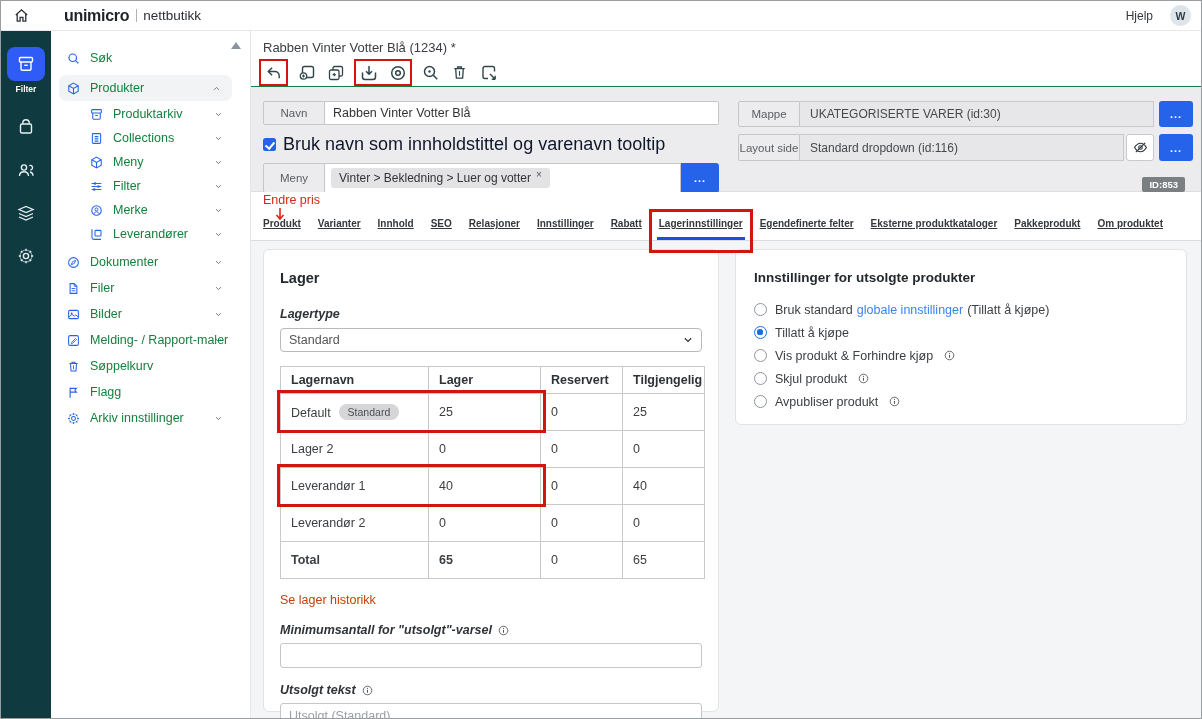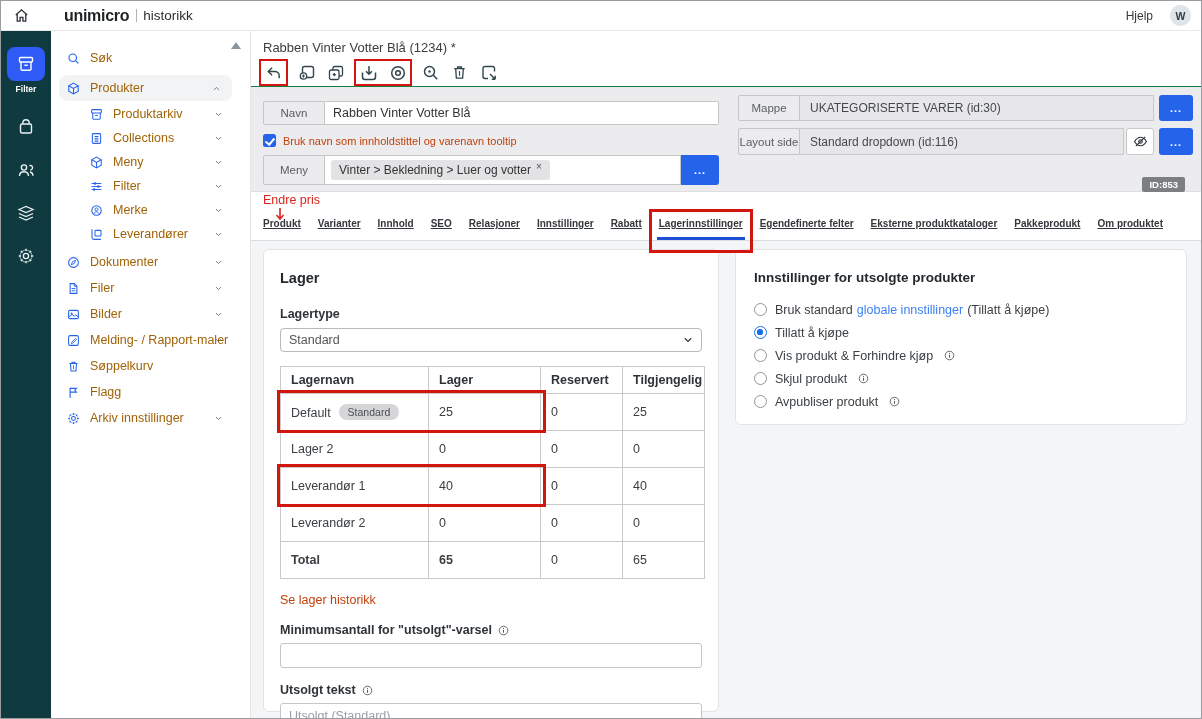--- a/index.html
+++ b/index.html
@@ -22,47 +22,47 @@
 
   
   #rail { position:absolute; left:0; top:30px; bottom:0; width:50px; background:#0e3a40; z-index:5; display:flex; flex-direction:column; align-items:center; padding-top:16px; }
   .rail-active-tile { width:38px; height:34px; border-radius:8px; background:#2f5cf6; display:flex; align-items:center; justify-content:center; cursor:pointer; }
   .rail-active-label { color:#fff; font-size:8.5px; font-weight:700; margin-top:3px; }
   .rail-btn { margin-top:23px; color:#e9eff1; cursor:pointer; }
 
   
   #nav { position:absolute; left:50px; top:30px; bottom:0; width:200px; background:#fff; border-right:1px solid #e5e5e5; z-index:4; padding-top:14px; }
   .nav-collapse { position:absolute; top:11px; right:9px; width:0; height:0; border-left:5px solid transparent; border-right:5px solid transparent; border-bottom:7px solid #8d959c; cursor:pointer; }
-  .nav-item { height:24px; display:flex; align-items:center; padding-left:15px; padding-right:26px; position:relative; font-size:12.5px; color:#a16207; cursor:pointer; }
+  .nav-item { height:24px; display:flex; align-items:center; padding-left:15px; padding-right:26px; position:relative; font-size:12.5px; color:#15803d; cursor:pointer; }
   .nav-item.lvl1 { height:26px; }
   .nav-item.sub { padding-left:38px; }
   .nav-item .nico { width:15px; height:15px; color:#2563eb; margin-right:9px; flex:0 0 15px; }
   .nav-item .chev { position:absolute; right:26px; color:#6d7379; }
   .nav-item.active-row { background:#f2f3f5; border-radius:8px; margin:1px 18px 1px 8px; padding-left:7px; padding-right:18px;text-align:center; }
   .nav-item.active-row .chev { right:10px; }
   .nav-gap { height:3px; }
 
   
   #main { position:absolute; left:250px; top:30px; right:0; bottom:0; background:#fff; }
   .page-title { position:absolute; left:12px; top:9px; font-size:13px; color:#3a3e42; }
   .toolbar { position:absolute; left:8px; top:28px; display:flex; align-items:center; gap:8px; color:#31464c; z-index:2; }
   .tool { width:21px; height:21px; display:flex; align-items:center; justify-content:center; cursor:pointer; }
   .ann-box { border:2px solid #d31510; padding:1px 2px; display:flex; gap:8px; align-items:center; }
 
   
   .band { position:absolute; left:0; top:55px; right:0; height:106px; background:#ececee; border-top:1px solid #15803d; border-bottom:1px solid #dedede; }
   .col-left { position:absolute; left:12px; top:14px; width:456px; }
-  .col-right { position:absolute; left:487px; top:8px; width:455px; }
+  .col-right { position:absolute; left:487px; top:14px; width:455px; }
   .frow { display:flex; align-items:stretch; }
   .flabel { width:62px; background:#ececee; border:1px solid #c6c6c6; display:flex; align-items:center; justify-content:center; font-size:11.5px; color:#5a5e62; border-radius:2px 0 0 2px; flex:0 0 62px; }
   .finput { flex:1; border:1px solid #c6c6c6; border-left:none; background:#fff; font-size:12.5px; color:#333; padding:0 8px; border-radius:0 2px 2px 0; font-family:"Liberation Sans",sans-serif; outline:none; height:24px; }
   .cbrow { margin-top:9px; display:flex; align-items:center; gap:7px; }
   .cb { width:13px; height:13px; background:#2563eb; border-radius:2.5px; position:relative; cursor:pointer; flex:0 0 13px; }
   .cb::after { content:''; position:absolute; left:4.2px; top:1.6px; width:3.5px; height:7px; border:solid #fff; border-width:0 2px 2px 0; transform:rotate(40deg); }
-  .cblabel { font-size:11px; color:#c2410c; }
+  .cblabel { font-size:18px; color:#0f172a; }
   .menyrow { margin-top:8px; height:30px; }
   .menyfield { flex:1; background:#fff; border:1px solid #c6c6c6; border-left:none; display:flex; align-items:center; padding:0 6px; }
   .tag { background:#e3e3e5; border-radius:3px; font-size:12px; color:#333; padding:3px 8px; display:flex; align-items:flex-start; gap:5px; }
   .tag .x { font-size:10px; color:#555; cursor:pointer; line-height:10px; margin-top:-1px; }
   .btn-more { width:38px; background:#2563eb; color:#fff; display:flex; align-items:center; justify-content:center; font-weight:700; font-size:11px; letter-spacing:1px; border-radius:0 3px 3px 0; cursor:pointer; flex:0 0 38px; }
   .mapperow { height:26px; }
   .layoutrow { margin-top:7px; height:27px; }
   .fgray { flex:1; background:#e7e7e9; border:1px solid #c9c9c9; border-left:none; display:flex; align-items:center; padding:0 10px; font-size:12px; color:#46494c; }
   .btn-more2 { width:34px; flex:0 0 34px; background:#2563eb; color:#fff; display:flex; align-items:center; justify-content:center; font-weight:700; font-size:11px; letter-spacing:1px; border-radius:3px; margin-left:5px; cursor:pointer; }
   .btn-eyeoff { width:28px; flex:0 0 28px; background:#fff; border:1px solid #c9c9c9; border-radius:3px; display:flex; align-items:center; justify-content:center; margin-left:2px; color:#2e3338; cursor:pointer; }
@@ -78,21 +78,21 @@
   .tab { padding-bottom:11px; font-size:10px; font-weight:700; color:#33373b; position:relative; cursor:pointer; white-space:nowrap;text-decoration:underline; }
   .tab.active::after { content:''; position:absolute; left:-2px; right:-2px; bottom:0; height:3px; background:#1d4ed8; }
   .tab.active::before { content:''; position:absolute; left:-10px; right:-10px; top:-9px; bottom:-13px; border:3px solid #d31510; z-index:2; }
 
   
   .content { position:absolute; left:0; top:210px; right:0; bottom:0; background:#f3f5f7; }
   .card { position:absolute; background:#fff; border:1px solid #e1e3e5; border-radius:6px; }
   #lager-card { left:12px; top:8px; width:456px; height:463px; padding:20px 16px 16px; }
   #soldout-card { left:484px; top:8px; width:452px; height:176px; padding:20px 18px 16px; }
   .card-h { font-size:14.5px; font-weight:700; color:#24292e; }
-  .lbl-b { font-size:12.5px; font-weight:700; color:#2e3338; }
+  .lbl-b { font-size:12.5px; font-weight:700; color:#2e3338;font-style:italic; }
   .lagertype-lbl { margin-top:21px; }
   .selwrap { margin-top:7px; position:relative; }
   .selwrap select { width:100%; height:24px; border:1px solid #b9b9b9; border-radius:4px; background:#fff; font-size:12.5px; color:#555; padding:0 24px 0 8px; appearance:none; -webkit-appearance:none; font-family:"Liberation Sans",sans-serif; outline:none; cursor:pointer; }
   .selwrap .caret { position:absolute; right:7px; top:5px; color:#2e3338; pointer-events:none; }
 
   .tblwrap { margin-top:14px; position:relative; }
   table.lager { border-collapse:collapse; font-size:12.5px; color:#3c4044; width:424px; table-layout:fixed; }
   table.lager th, table.lager td { border:1px solid #c9c9c9; text-align:left; padding-left:10px; font-weight:400; }
   table.lager th { height:27px; font-weight:700; color:#2e3338; }
   table.lager td { height:37px; }
@@ -258,21 +258,21 @@
 
   <div id="top-header">
     <div id="home-btn" class="ico">
         <svg width="19" height="19">
           <use href="#i-home"></use>
         </svg>
       </div>
     <div class="brand-wrap">
       <span class="brand">unimicro</span>
       <span class="brand-div"></span>
-      <span class="brand-suffix">historikk</span>
+      <span class="brand-suffix">nettbutikk</span>
     </div>
     <div class="hdr-spacer"></div>
     <span class="help">Hjelp</span>
     <div class="avatar">W</div>
   </div>
 
   <div id="rail">
     <div class="rail-active-tile">
       <span class="ico" style="color:#fff">
           <svg width="20" height="20">

